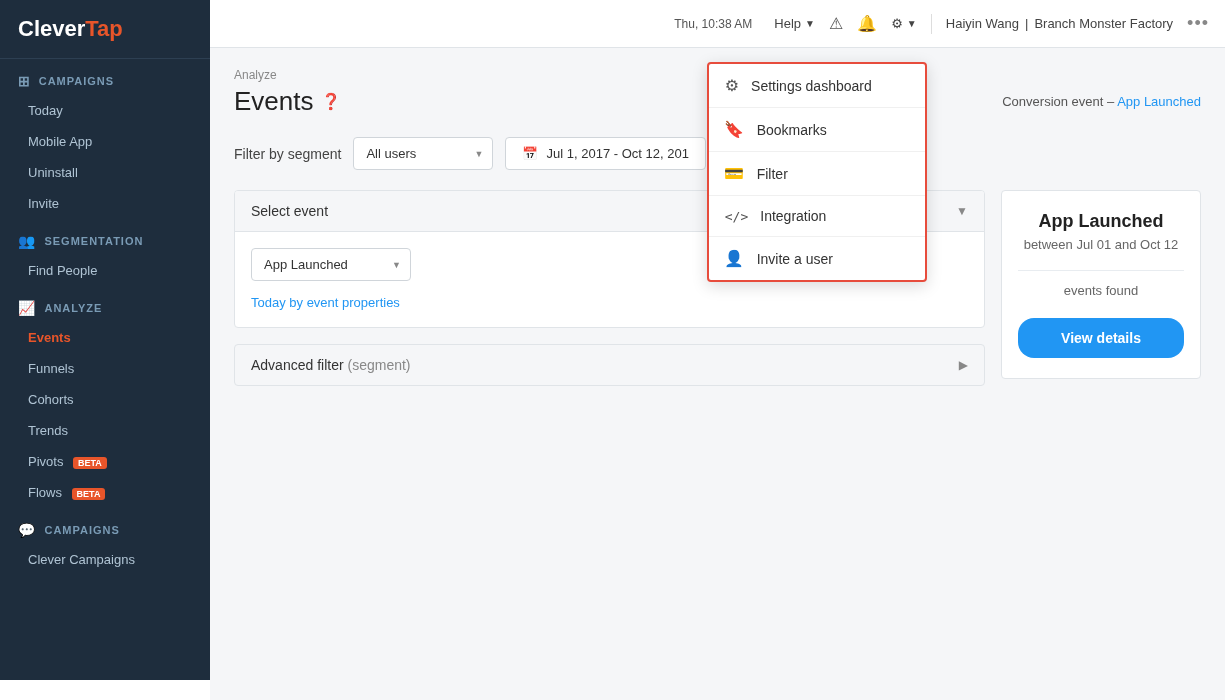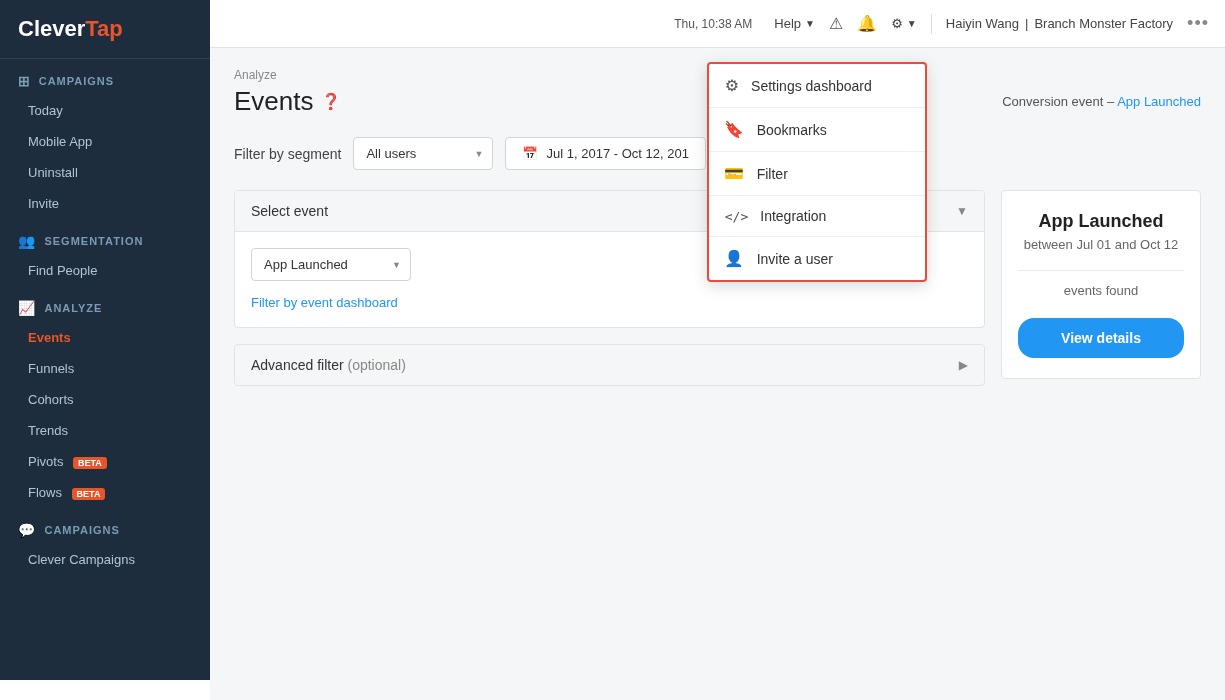--- a/index.html
+++ b/index.html
@@ -484,28 +484,28 @@
           <div class="card-body">
             <div class="event-select-row">
               <div class="select-wrapper">
                 <select class="event-select">
                   <option>App Launched</option>
                   <option>App Closed</option>
                   <option>Notification Clicked</option>
                 </select>
               </div>
             </div>
-            <a class="filter-properties-link" href="#">Filter by event dashboard</a>
+            <a class="filter-properties-link" href="#">Today by event properties</a>
           </div>
         </div>
 
         <div class="advanced-filter-card">
           <div>
             <span class="adv-filter-title">Advanced filter</span>
-            <span class="adv-filter-optional"> (optional)</span>
+            <span class="adv-filter-optional"> (segment)</span>
           </div>
           <span class="arrow-right">▶</span>
         </div>
       </div>
 
       <div class="right-panel">
         <div class="summary-card">
           <div class="summary-event-name">App Launched</div>
           <div class="summary-event-date">between Jul 01 and Oct 12</div>
           <hr class="summary-divider">

